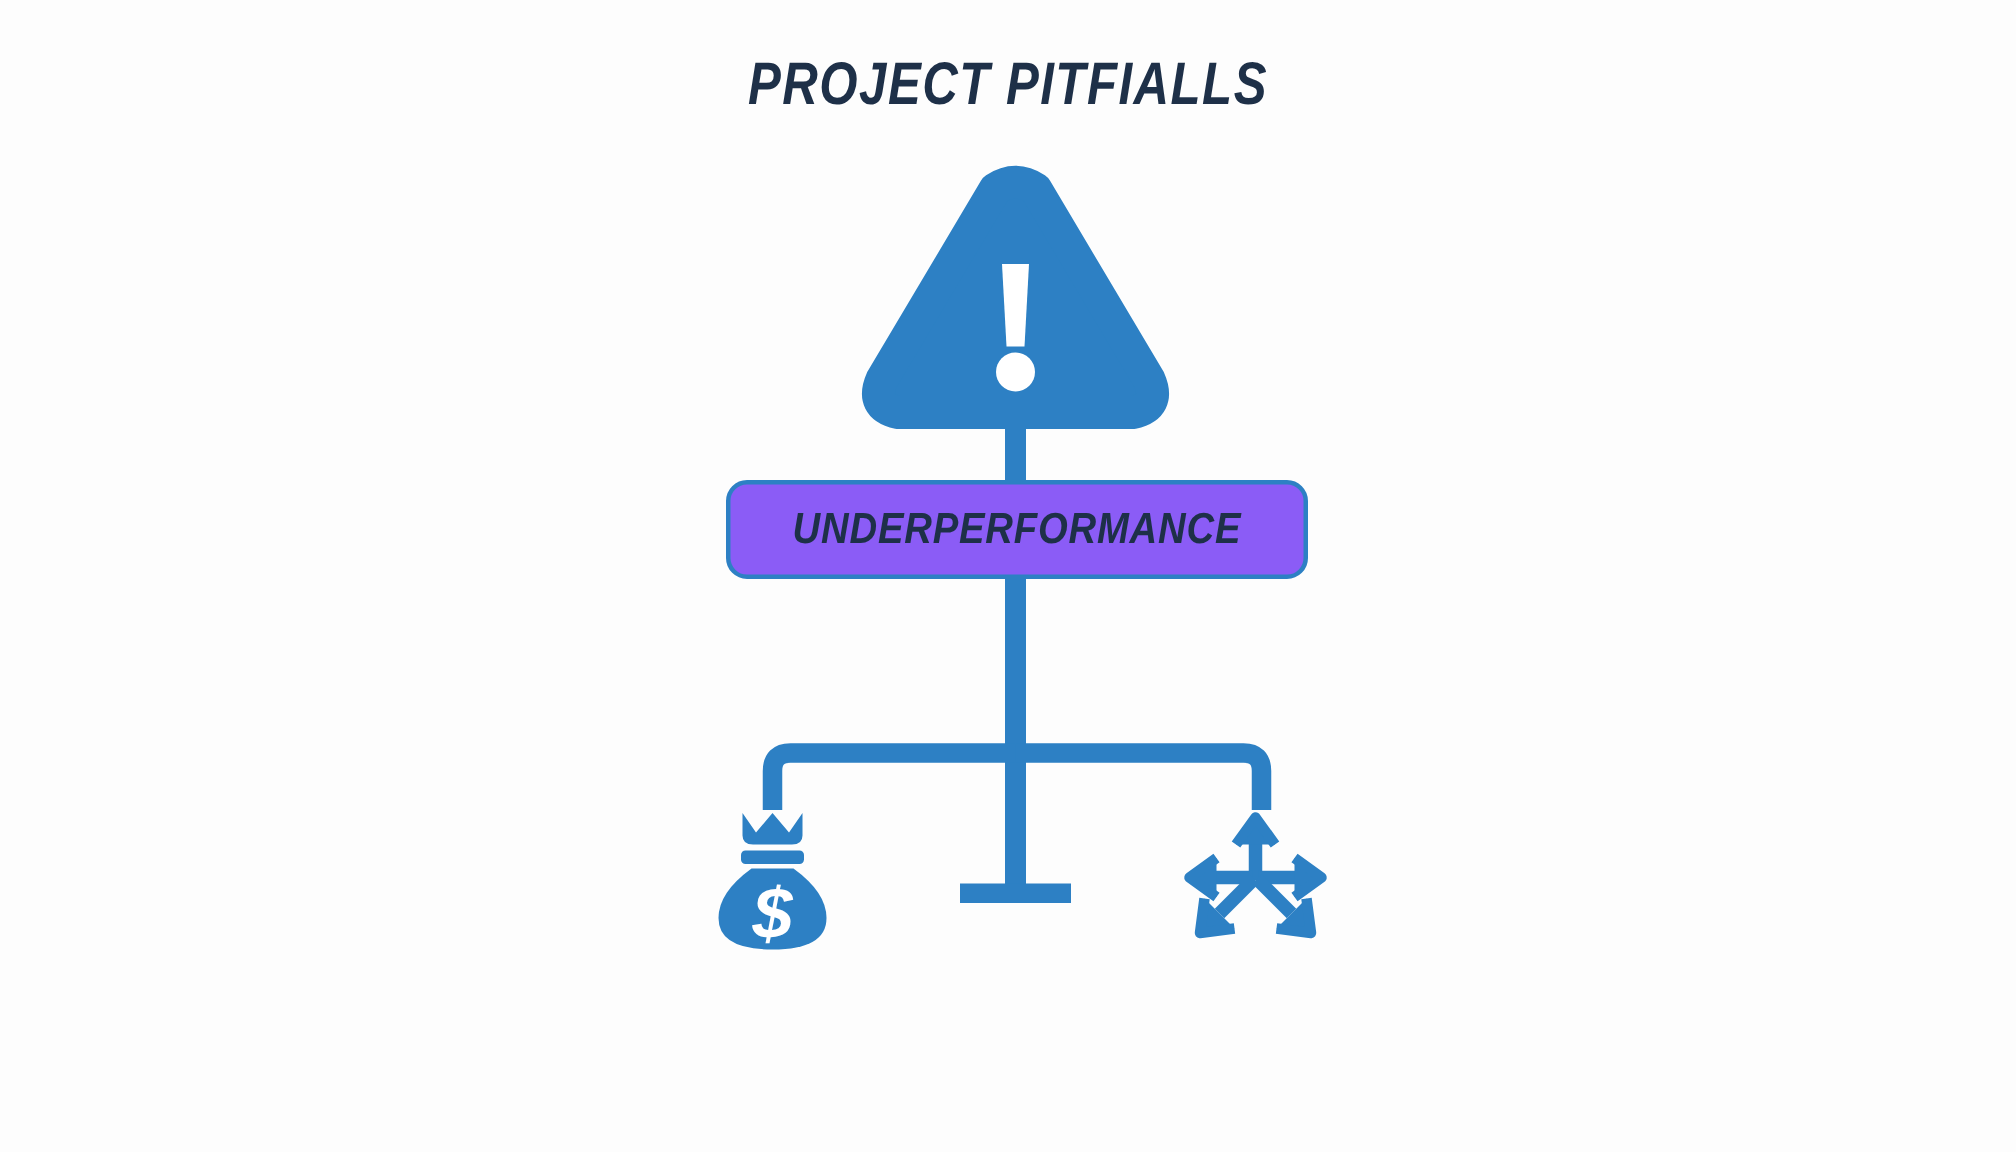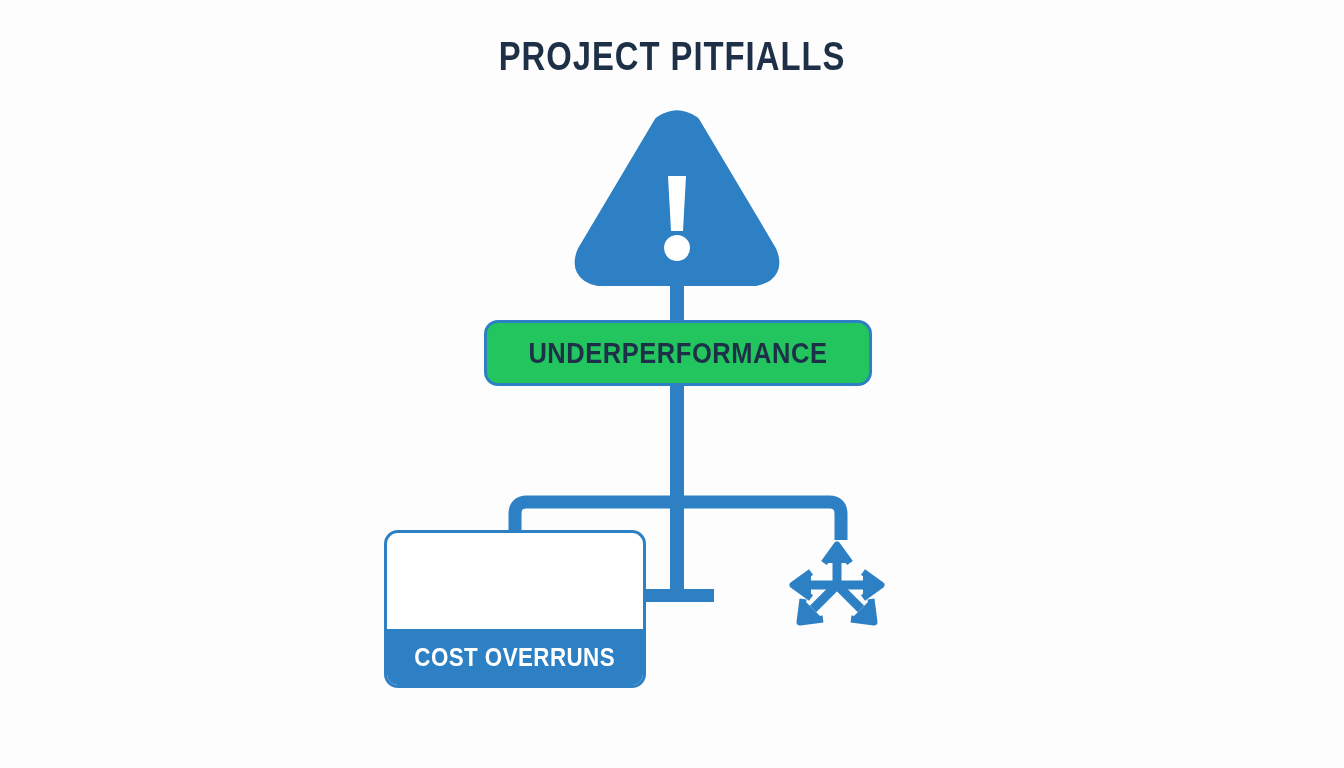--- a/index.html
+++ b/index.html
@@ -13,20 +13,21 @@
     background: #fdfdfd;
     font-family: "Liberation Sans", sans-serif;
     overflow: hidden;
   }
 
   #canvas {
     position: relative;
     width: 1236px;
     height: 768px;
     background: #fdfdfd;
+    font-style: italic;
   }
 
   
   .title {
     position: absolute;
     left: 0;
     top: 34px;
     width: 1344px;
     text-align: center;
     font-family: "Liberation Sans Narrow", "Liberation Sans", sans-serif;
@@ -49,21 +50,21 @@
   }
 
   
   .pill {
     position: absolute;
     left: 484px;
     top: 320px;
     width: 388px;
     height: 66px;
     box-sizing: border-box;
-    background: #22c55e;
+    background: #8b5cf6;
     border: 3px solid #2d80c4;
     border-radius: 14px;
     display: flex;
     align-items: center;
     justify-content: center;
     z-index: 3;
   }
   .pill-label {
     font-family: "Liberation Sans Narrow", "Liberation Sans", sans-serif;
     font-size: 29px;
@@ -184,21 +185,15 @@
       <line x1="1" y1="1" x2="24" y2="24"></line>
       <path d="M 34 14 L 37 37 L 14 34" fill="#2d80c4" stroke="#2d80c4" stroke-width="7" stroke-linejoin="round"></path>
     </g>
 
   </svg>
 
   <div class="pill">
     <span class="pill-label">UNDERPERFORMANCE</span>
   </div>
 
-  <div class="card left">
-    <div class="card-icon-area"></div>
-    <div class="card-footer">
-      <span class="card-label">COST OVERRUNS</span>
-    </div>
-  </div>
 
 
 </div>
 
 </body></html>

